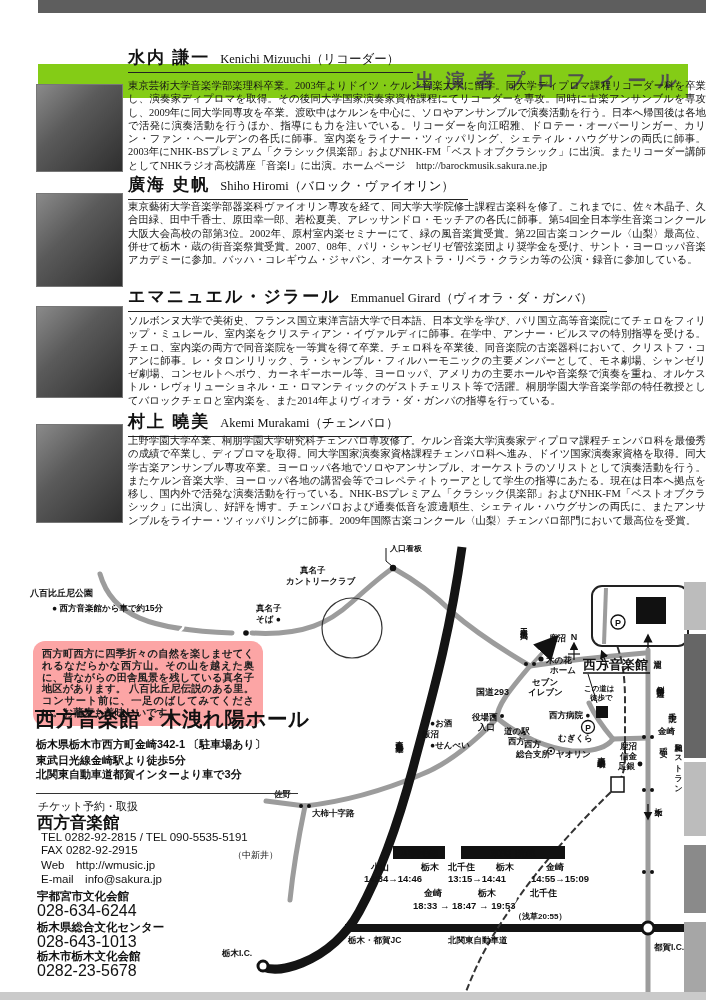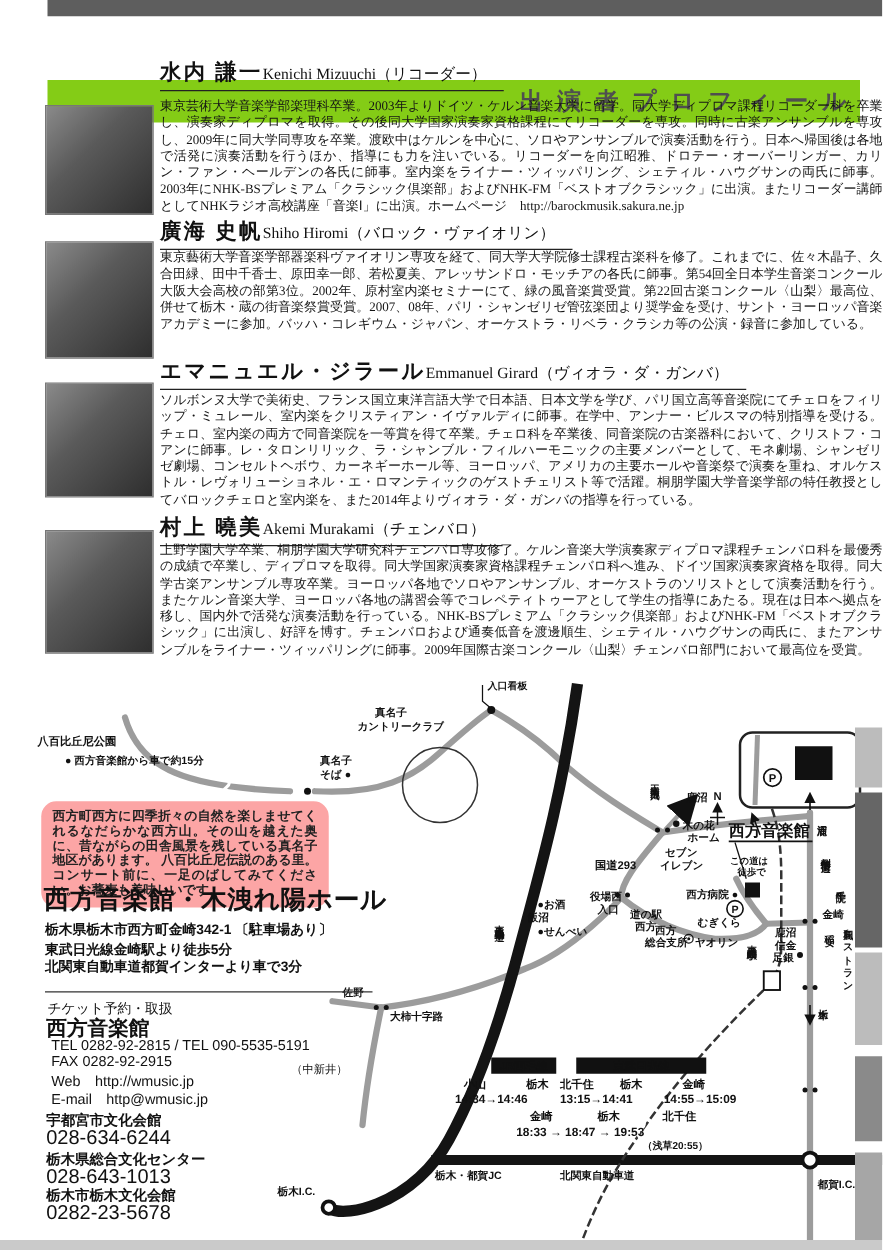--- a/index.html
+++ b/index.html
@@ -9,21 +9,21 @@
   
   .topbar{left:38px;top:0;width:668px;height:13px;background:#5e5e5e;}
   .titleband{left:38px;top:16px;width:650px;height:34px;background:#84cc16;
              display:flex;align-items:center;justify-content:flex-end;margin-top:48px;}
   .titleband span{font-size:19px;font-weight:bold;color:#4f4f4f;letter-spacing:11px;}
   
   .photo{left:36px;width:85px;background:linear-gradient(135deg,#8a8a8a 0%,#5a5a5a 40%,#2e2e2e 100%);
          border:1px solid #777;}
   .pname{left:128px;white-space:nowrap;}
   .pname .nm{font-family:"Liberation Serif",serif;font-weight:bold;font-size:17px;letter-spacing:2px;}
-  .pname .ro{font-family:"Liberation Serif",serif;font-size:12.5px;margin-left:0;}
+  .pname .ro{font-family:"Liberation Serif",serif;font-size:12.5px;margin-left:10px;}
   .pname .inner{display:inline-block;border-bottom:1.5px solid #222;padding:0 14px 3px 0;}
   .bio{left:128px;width:578px;font-family:"Liberation Serif",serif;font-size:10.4px;
        line-height:13.3px;text-align:justify;color:#151515;}
   
   .bubble{left:33px;top:641px;width:212px;background:#fca5a5;border-radius:12px;
           padding:7px 9px;font-size:10.3px;font-weight:bold;line-height:11.8px;text-align:justify;color:#222;}
   .vtitle{left:35px;top:705px;font-size:20.5px;font-weight:bold;letter-spacing:0.5px;}
   .addr{left:36px;top:738px;font-size:11px;font-weight:bold;line-height:12.6px;}
   .sep{left:36px;top:793px;width:262px;height:0;border-top:1.2px solid #333;}
   .tickhead{left:38px;top:799px;font-size:11px;font-weight:normal;}
@@ -240,21 +240,21 @@
     <div style="margin-top:3px">東武日光線金崎駅より徒歩5分</div>
     <div style="margin-top:2px">北関東自動車道都賀インターより車で3分</div>
   </div>
   <div class="abs sep"></div>
   <div class="abs tickhead">チケット予約・取扱</div>
   <div class="abs o1name">西方音楽館</div>
   <div class="abs cline" style="top:831px;">TEL 0282-92-2815 / TEL 090-5535-5191</div>
   <div class="abs cline" style="top:844px;">FAX 0282-92-2915</div>
   <div class="abs note">（中新井）</div>
   <div class="abs cline" style="top:858px;">Web　http://wmusic.jp</div>
-  <div class="abs cline" style="top:872px;">E-mail　http@wmusic.jp</div>
+  <div class="abs cline" style="top:872px;">E-mail　info@sakura.jp</div>
   <div class="abs oname" style="top:889px;">宇都宮市文化会館</div>
   <div class="abs ophone" style="top:902px;">028-634-6244</div>
   <div class="abs oname" style="top:920px;">栃木県総合文化センター</div>
   <div class="abs ophone" style="top:933px;">028-643-1013</div>
   <div class="abs oname" style="top:949px;">栃木市栃木文化会館</div>
   <div class="abs ophone" style="top:962px;">0282-23-5678</div>
 
   <div class="abs tab" style="top:582px;height:48px;background:#bcbcbc;"></div>
   <div class="abs tab" style="top:634px;height:124px;background:#666;"></div>
   <div class="abs tab" style="top:762px;height:74px;background:#bcbcbc;"></div>

